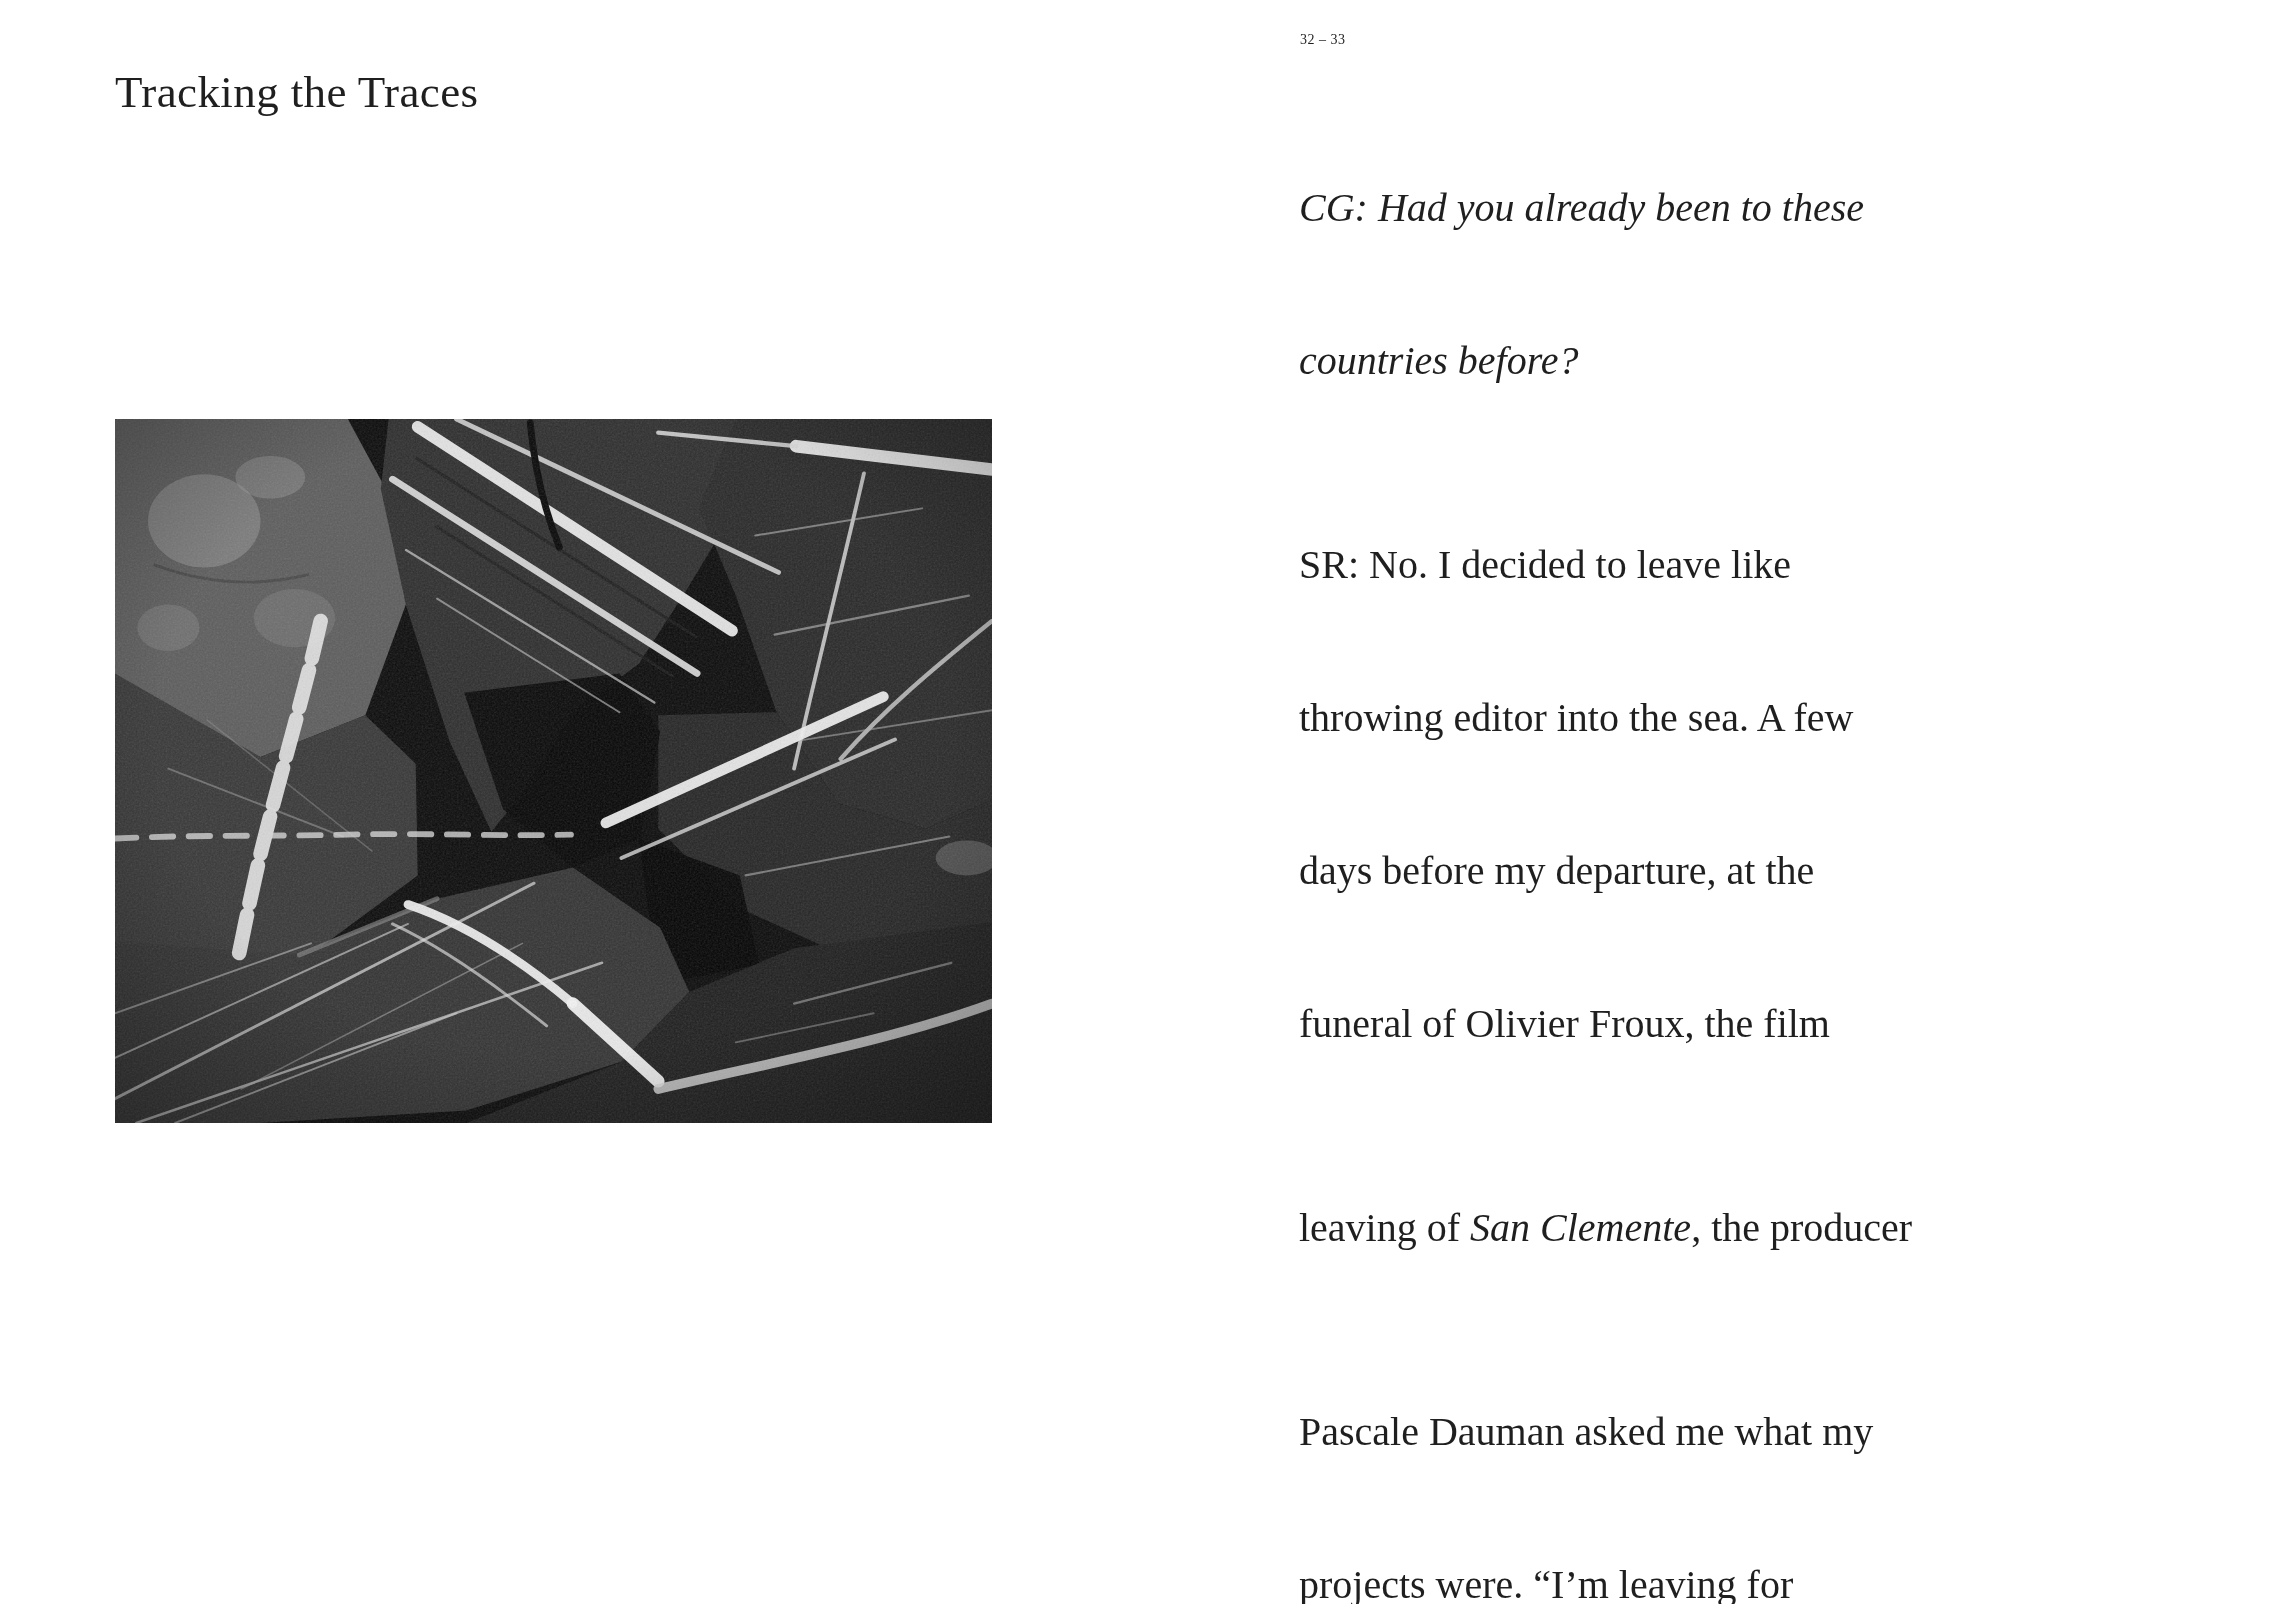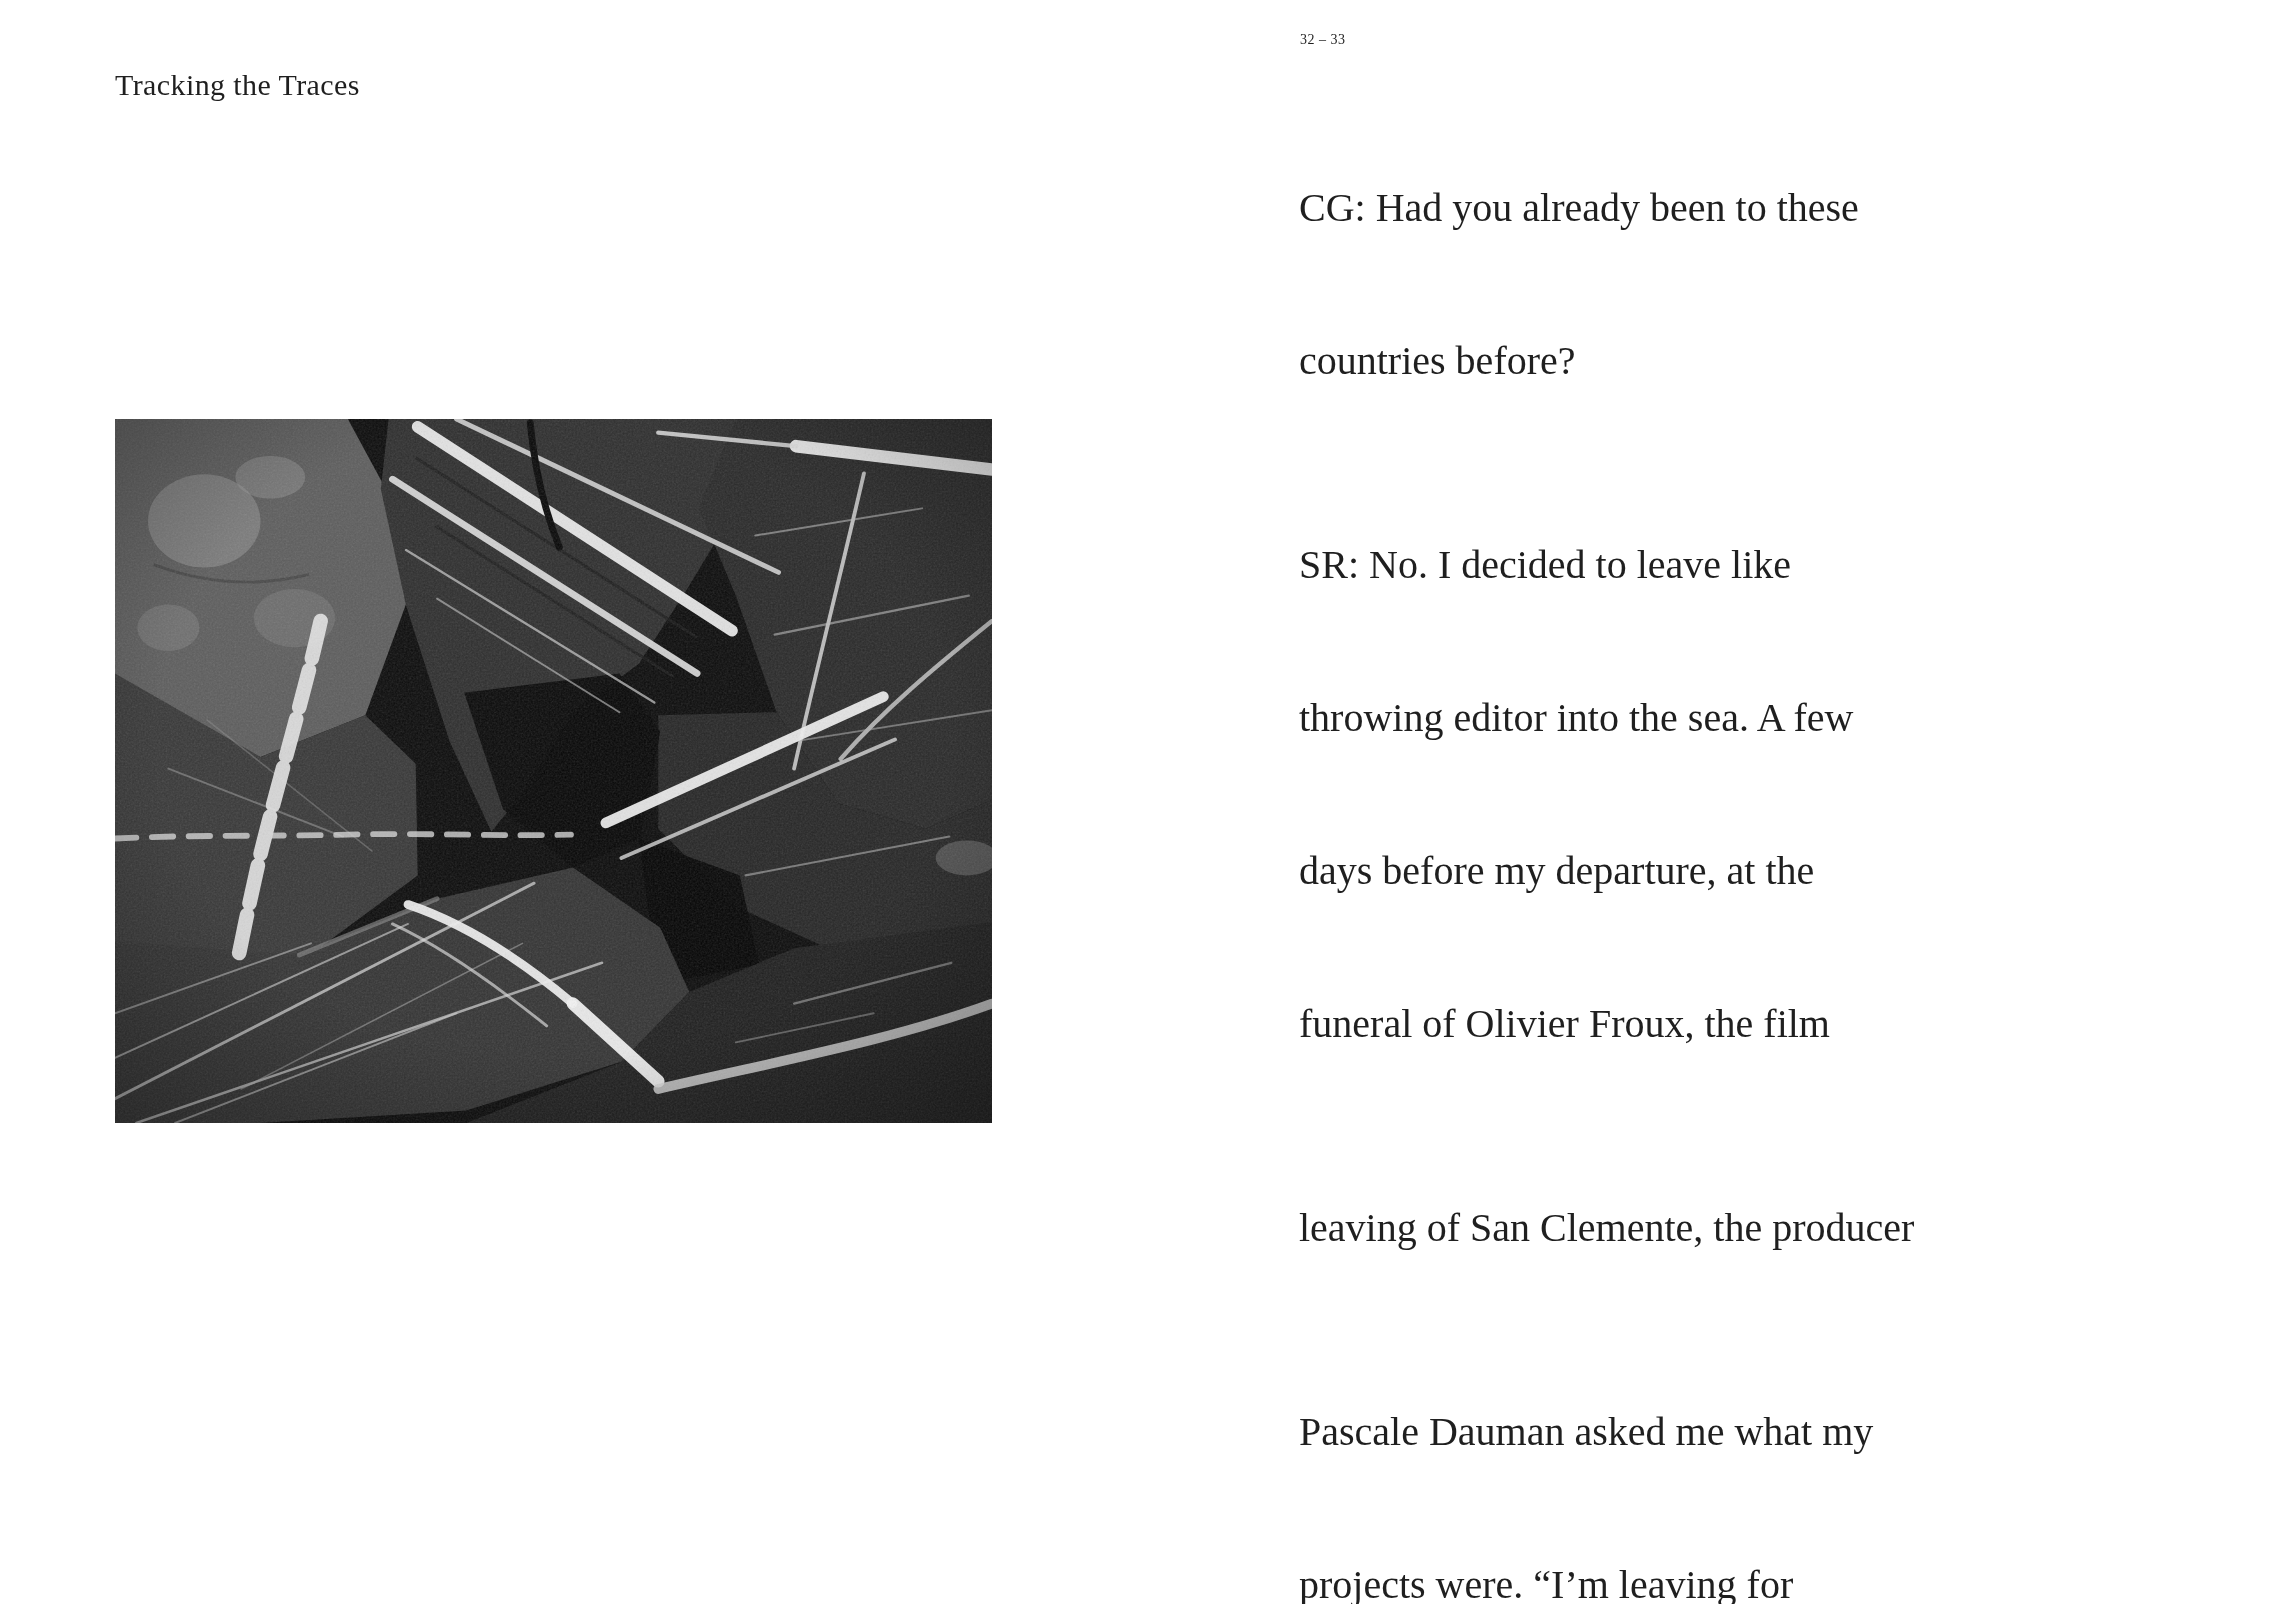--- a/index.html
+++ b/index.html
@@ -11,21 +11,21 @@
     background: #ffffff;
     font-family: "Liberation Serif", serif;
     color: #1f1f1f;
     overflow: hidden;
   }
   .page { position: absolute; inset: 0; }
   .title {
     position: absolute;
     left: 115px;
     top: 70px;
-    font-size: 30px;
+    font-size: 45px;
     font-weight: 400;
     line-height: 1;
     letter-spacing: 0.4px;
     white-space: pre;
   }
   .photo {
     position: absolute;
     left: 115px;
     top: 419px;
     width: 877px;
@@ -44,21 +44,21 @@
   }
   .body-text {
     position: absolute;
     left: 1299px;
     top: 80px;
     font-size: 40px;
     line-height: 51px;
     white-space: pre;
   }
   .line { height: 51px; }
-  .italic { }
+  .italic { font-style: italic; }
 </style>
 </head>
 <body>
 
 <div class="spread">
 
   <section class="page">
     <h1 class="title">Tracking the Traces</h1>
 
     <figure class="photo">

